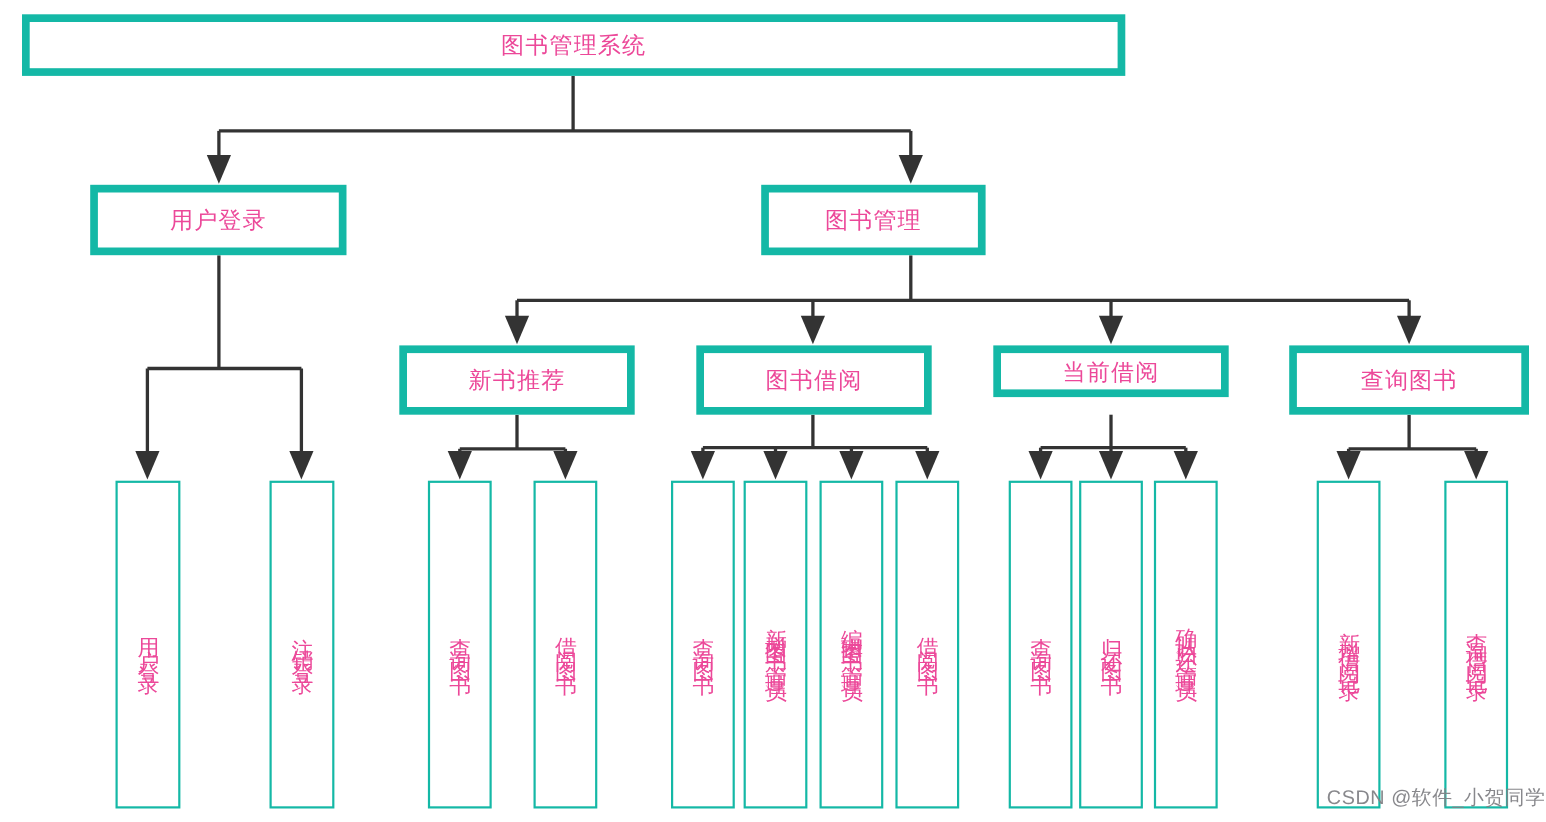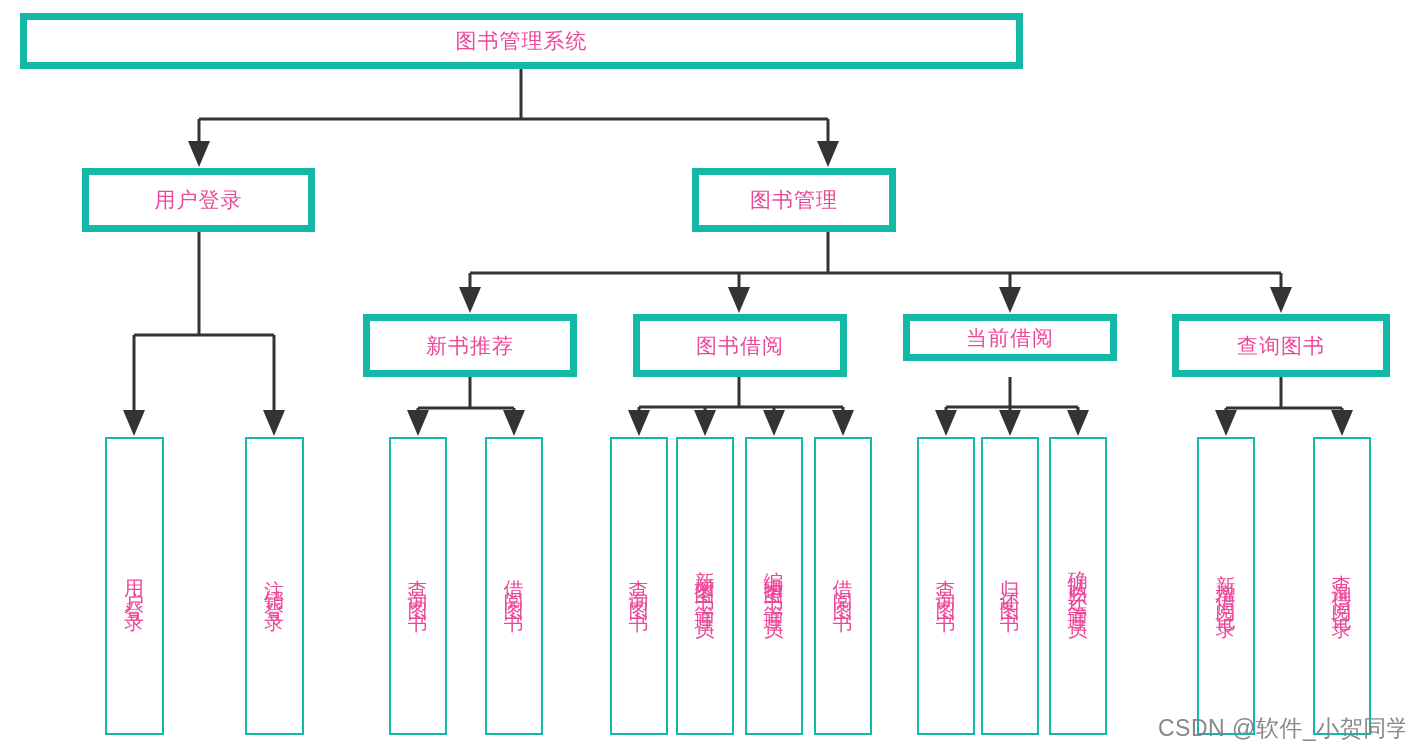--- a/index.html
+++ b/index.html
@@ -47,21 +47,21 @@
     letter-spacing: 11px;
     white-space: nowrap;
   }
 
   .watermark {
     position: absolute;
     left: 1158px;
     top: 713px;
     width: 247px;
     color: rgba(130, 130, 134, 0.95);
-    font-size: 23px;
+    font-size: 18px;
     letter-spacing: 0.5px;
     white-space: nowrap;
     z-index: 5;
     text-align: right;
   }
 </style>
 </head>
 <body>
 
 <div class="canvas">

